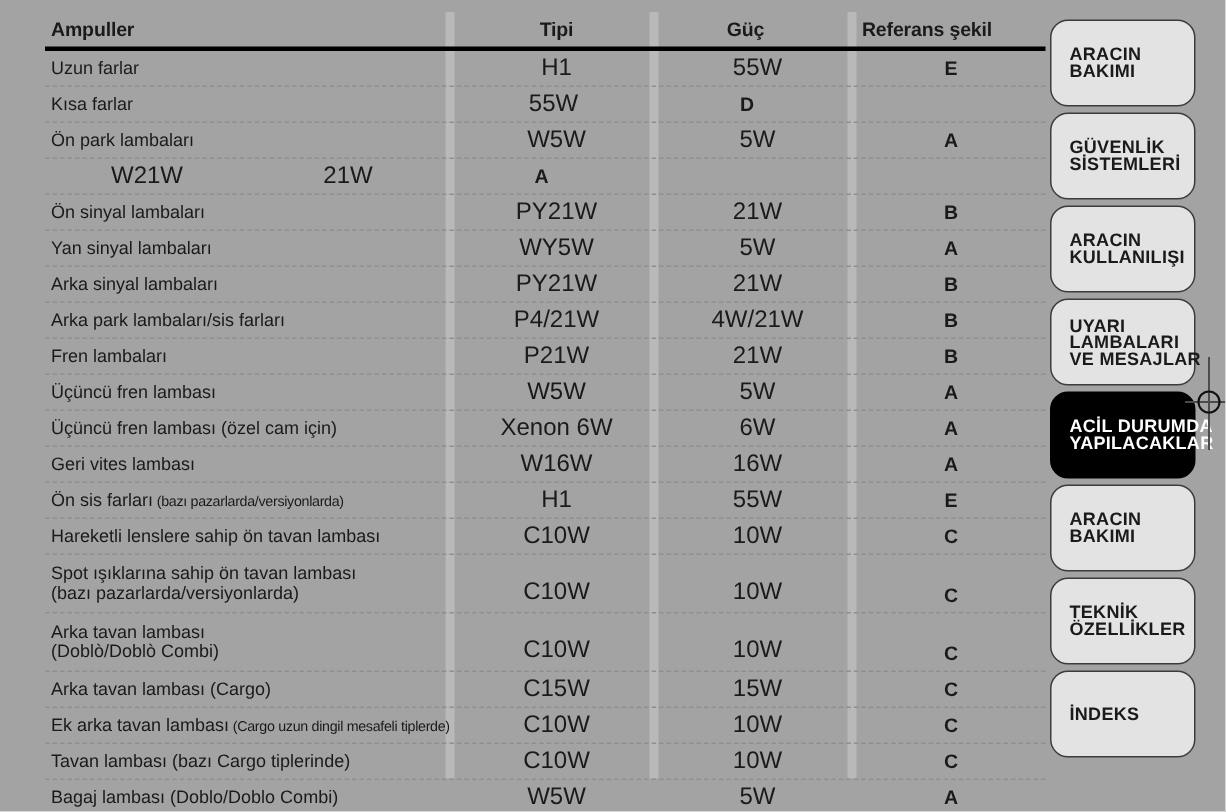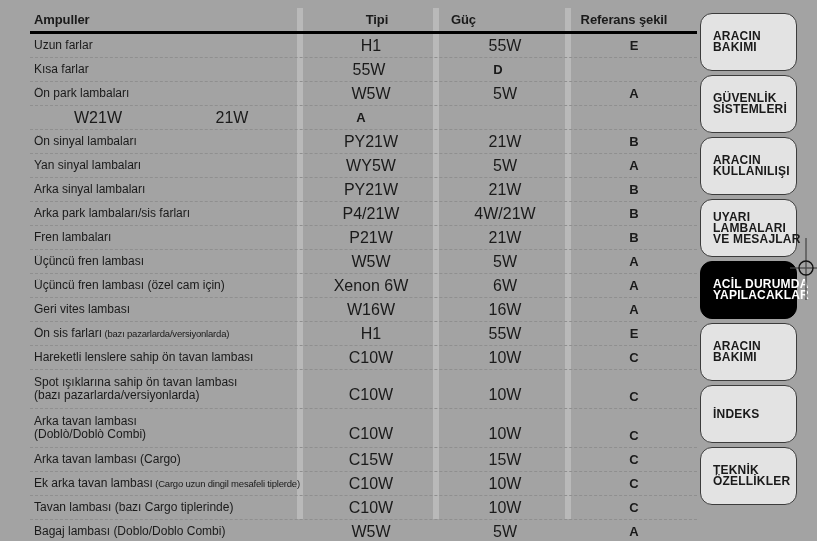--- a/index.html
+++ b/index.html
@@ -4,24 +4,24 @@
 <style>
   html,body{margin:0;padding:0;background:#fff;}
   .page{
     position:relative;width:817px;height:541px;background:#a3a3a3;overflow:hidden;
     font-family:"Liberation Sans", sans-serif;color:var(--ink,#1a1a1a);
   }
   
   .bulb-table{position:absolute;left:30px;top:8px;width:667px;z-index:2;}
   .thead{display:flex;align-items:center;height:23px;border-bottom:3px solid var(--rule,#000);
          font-weight:700;font-size:13px;letter-spacing:-0.1px;}
-  .th{box-sizing:border-box;padding-left:12px;}
+  .th{box-sizing:border-box;}
   .th.c1{width:273px;text-align:left;padding-left:4px;}
   .th.c2{width:136px;text-align:center;}
-  .th.c3{width:116px;text-align:left;}
+  .th.c3{width:116px;text-align:center;}
   .th.c4{width:126px;text-align:center;}
   .row{display:flex;align-items:center;height:23px;border-bottom:1px dashed var(--dash,#8f8f8f);}
   .row.tall{height:38px;}
   .row.tall .val{align-self:flex-end;padding-bottom:4px;}
   .c{box-sizing:border-box;}
   .lbl{width:273px;padding-left:4px;font-size:12px;line-height:13px;white-space:nowrap;overflow:hidden;}
   .ls{font-size:9.5px;letter-spacing:-0.2px;}
   .l2{display:block;}
   .val{text-align:center;font-size:16px;}
   .val.type{width:136px;}
@@ -203,25 +203,25 @@
       </div>
       <div class="tab active">
         <div class="tl">ACİL DURUMDA</div>
         <div class="tl">YAPILACAKLAR</div>
       </div>
       <div class="tab">
         <div class="tl">ARACIN</div>
         <div class="tl">BAKIMI</div>
       </div>
       <div class="tab">
-        <div class="tl">İNDEKS</div>
-      </div>
-      <div class="tab">
         <div class="tl">TEKNİK</div>
         <div class="tl">ÖZELLİKLER</div>
+      </div>
+      <div class="tab">
+        <div class="tl">İNDEKS</div>
       </div>
     </aside>
 
   <svg class="crosshair" width="38" height="76" viewBox="0 0 38 76" xmlns="http://www.w3.org/2000/svg">
     <line x1="27" y1="6" x2="27" y2="68" stroke="#4a4a4a" stroke-width="1.3"></line>
     <line x1="11" y1="36" x2="38" y2="36" stroke="#4a4a4a" stroke-width="1.3"></line>
     <circle cx="27" cy="36" r="7" fill="none" stroke="#111" stroke-width="1.4"></circle>
   </svg>
 
 </div>

